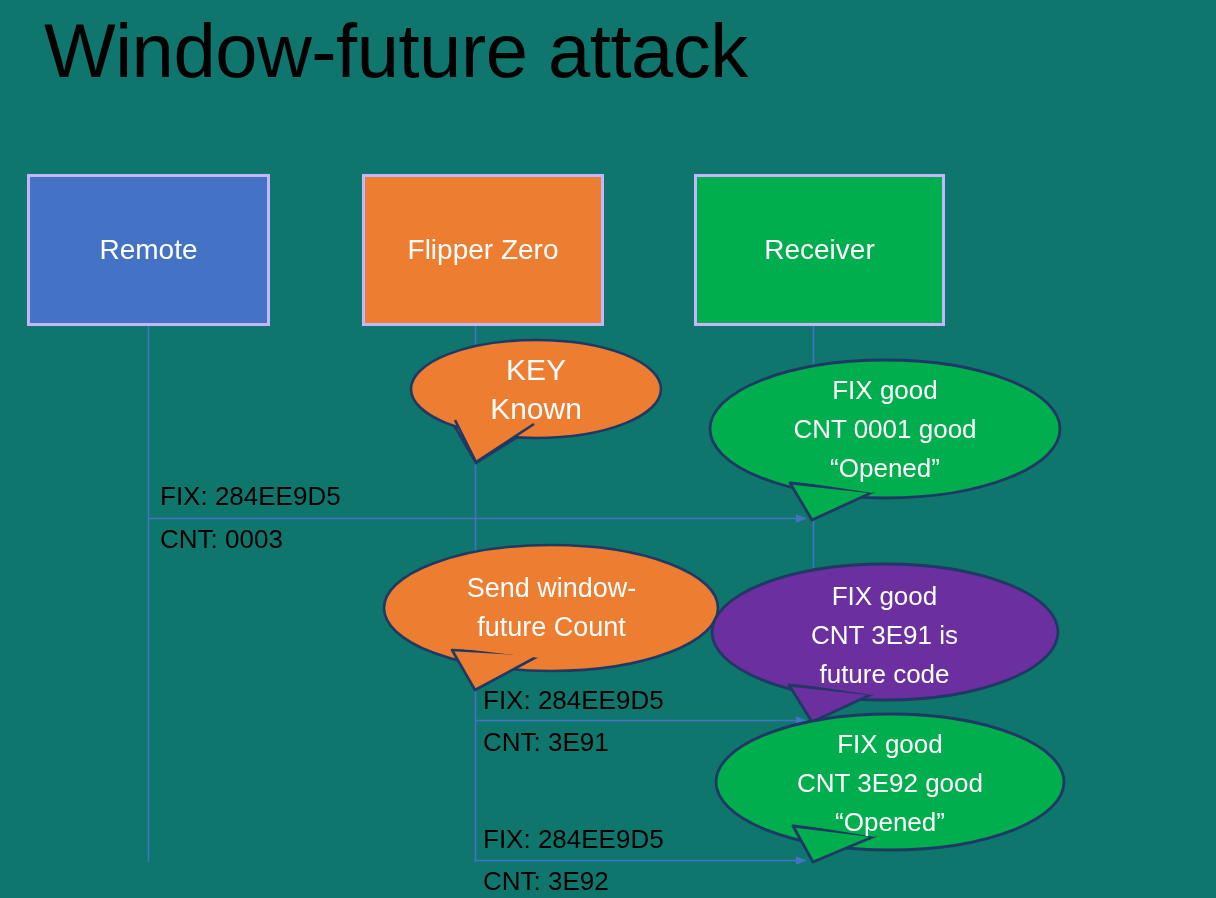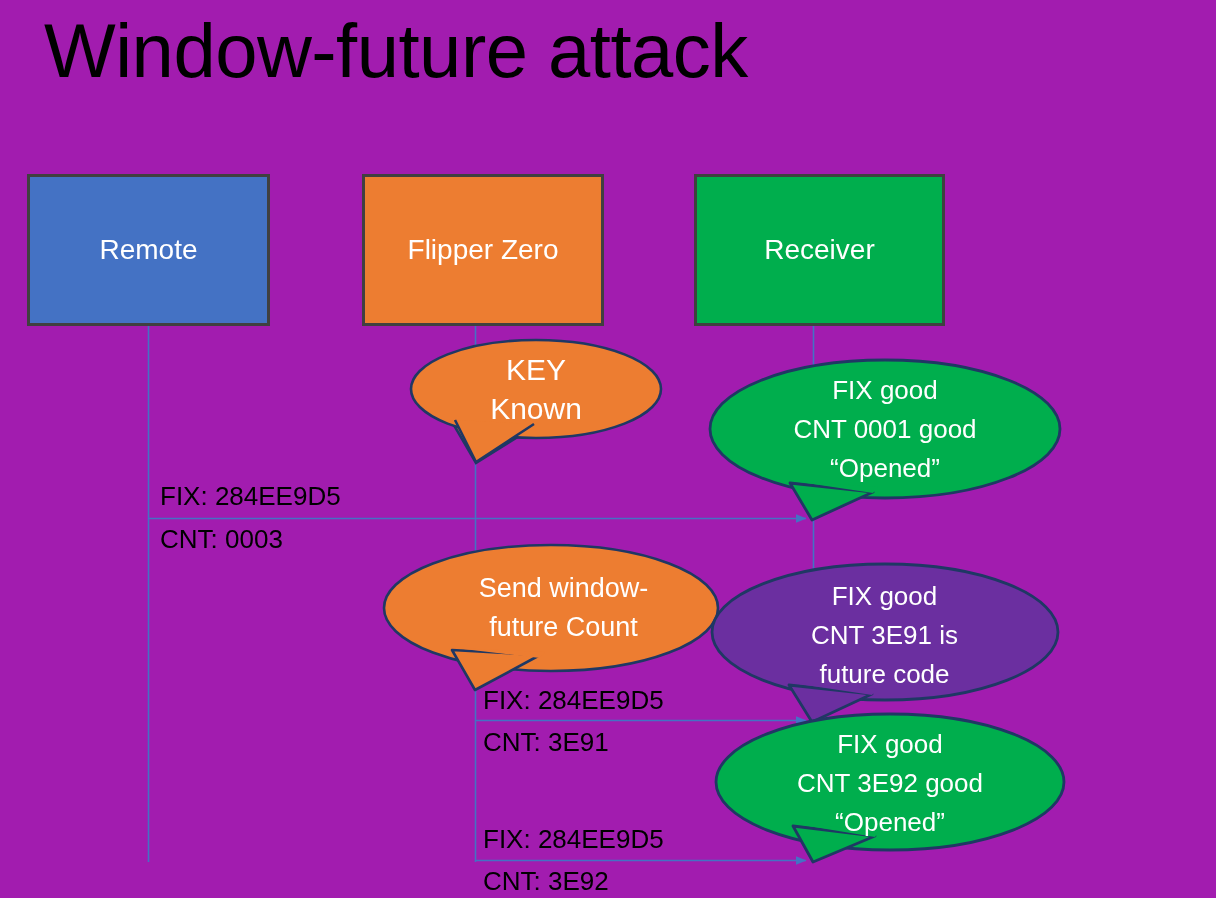--- a/index.html
+++ b/index.html
@@ -9,21 +9,21 @@
     background: #ffffff;
   }
   body {
     font-family: "Liberation Sans", sans-serif;
     -webkit-font-smoothing: antialiased;
   }
   #slide {
     position: relative;
     width: 1216px;
     height: 898px;
-    background: #a21caf;
+    background: #0f766e;
     overflow: hidden;
   }
   #slide-svg {
     position: absolute;
     left: 0;
     top: 0;
     width: 1216px;
     height: 898px;
   }
   .title {
@@ -36,21 +36,21 @@
     font-size: 76px;
     line-height: 86px;
     letter-spacing: -0.5px;
     color: #000000;
     white-space: nowrap;
   }
   
   .actor-box {
     position: absolute;
     box-sizing: border-box;
-    border: 3px solid #404040;
+    border: 3px solid #c4b5fd;
     display: flex;
     align-items: center;
     justify-content: center;
   }
   .actor-label {
     color: #ffffff;
     font-size: 28px;
     font-family: "Liberation Sans", sans-serif;
     font-weight: 400;
     text-align: center;
@@ -72,21 +72,21 @@
     font-family: "Liberation Sans", sans-serif;
     font-size: 26px;
     line-height: 39px;
     z-index: 4;
     pointer-events: none;
   }
   .bubble-text { pointer-events: none; }
 
   #bubble-key       { left: 411px; top: 340px; width: 250px; height: 98px; font-size: 30px; }
   #bubble-fix1      { left: 710px; top: 360px; width: 350px; height: 138px; }
-  #bubble-send      { left: 396px; top: 545px; width: 335px; height: 126px; font-size: 27px; }
+  #bubble-send      { left: 384px; top: 545px; width: 335px; height: 126px; font-size: 27px; }
   #bubble-future    { left: 712px; top: 565px; width: 345px; height: 140px; }
   #bubble-fix2      { left: 716px; top: 715px; width: 348px; height: 136px; }
 
   
   .msg-label {
     position: absolute;
     font-family: "Liberation Sans", sans-serif;
     font-size: 26px;
     line-height: 30px;
     color: #000000;

